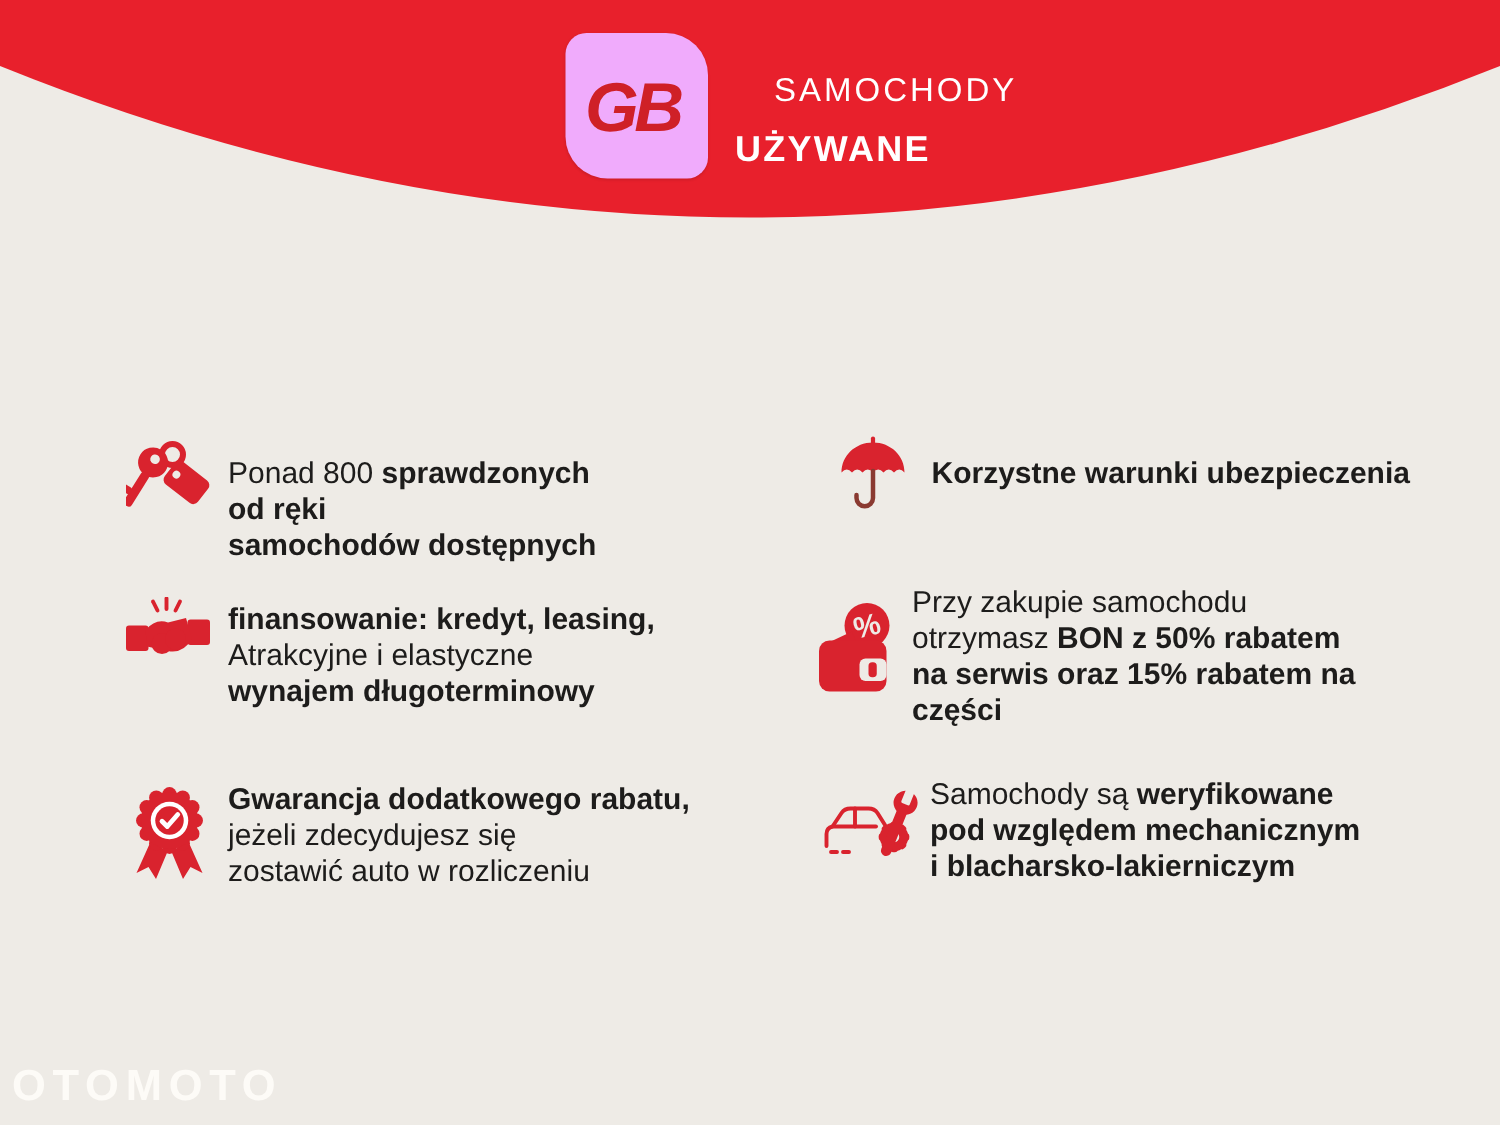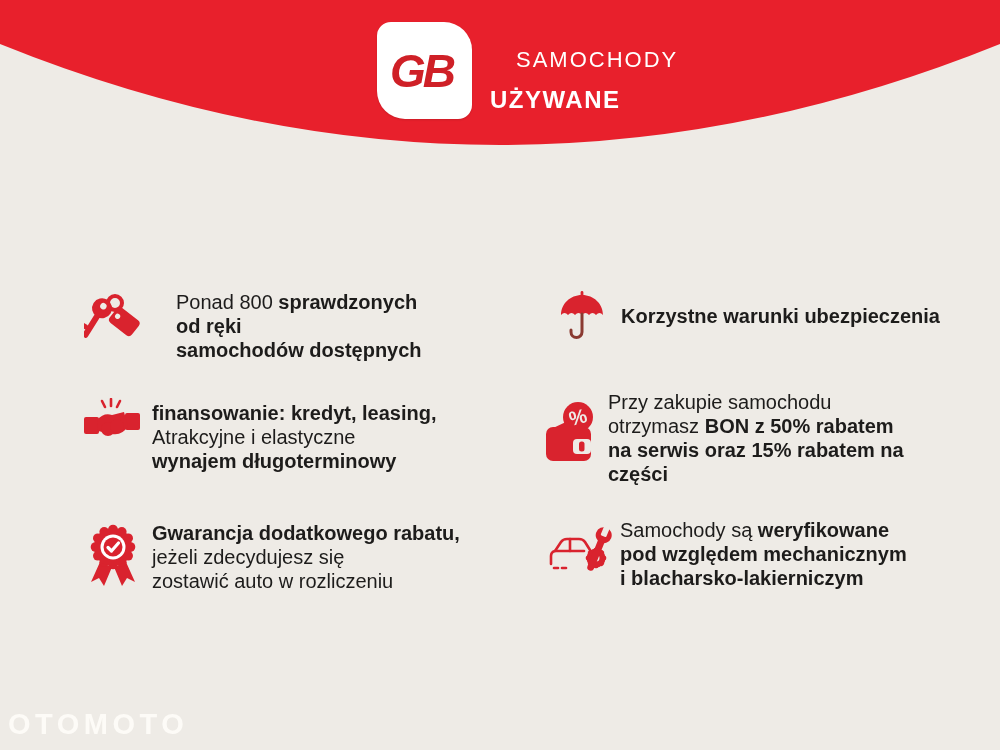--- a/index.html
+++ b/index.html
@@ -5,41 +5,41 @@
   html,body{margin:0;padding:0;background:#ffffff;}
   .canvas{
     position:relative;width:1000px;height:750px;overflow:hidden;
     background:#eeebe6;
     font-family:"Liberation Sans","DejaVu Sans",sans-serif;
     color:#1d1c1b;
   }
   .header-svg{position:absolute;top:0;left:0;display:block;}
   .logo-box{
     position:absolute;left:377px;top:22px;width:95px;height:97px;
-    background:#ffffff;border-radius:14px 28px 14px 28px;
+    background:#f0abfc;border-radius:14px 28px 14px 28px;
     display:flex;align-items:center;justify-content:center;
     box-shadow:0 1px 2px rgba(0,0,0,0.12);
   }
   .gb-monogram{
     font-size:46px;font-weight:700;font-style:italic;
     color:#cf2027;letter-spacing:-3px;transform:translateX(-3px);
   }
   .brand{position:absolute;left:490px;top:49px;color:#ffffff;line-height:1;}
   .brand-line1{font-size:22px;font-weight:400;letter-spacing:2px;margin-left:26px;}
   .brand-line2{font-size:24px;font-weight:700;letter-spacing:1.5px;margin-top:17px;}
   .feature{position:absolute;}
   .icon-box{position:absolute;}
   .icon-box svg{display:block;}
   .ftext{position:absolute;font-size:20px;line-height:24px;}
   .line{white-space:nowrap;}
   .b{font-weight:700;}
   .reg{font-weight:400;}
   
   .f0{left:84px;top:288px;width:420px;height:80px;}
-  .f0 .icon-box{left:0;top:4px;}   .f0 .ftext{left:68px;top:2px;margin-left:24px;}
+  .f0 .icon-box{left:0;top:4px;}   .f0 .ftext{left:68px;top:16px;}
   .f1{left:549px;top:289px;width:460px;height:60px;}
   .f1 .icon-box{left:10px;top:0;}  .f1 .ftext{left:72px;top:15px;}
   .f2{left:84px;top:396px;width:420px;height:84px;}
   .f2 .icon-box{left:0;top:2px;}   .f2 .ftext{left:68px;top:5px;}
   .f3{left:536px;top:388px;width:460px;height:108px;}
   .f3 .icon-box{left:10px;top:13px;} .f3 .ftext{left:72px;top:2px;}
   .f4{left:84px;top:518px;width:420px;height:84px;}
   .f4 .icon-box{left:4px;top:6px;} .f4 .ftext{left:68px;top:3px;}
   .f5{left:548px;top:514px;width:460px;height:84px;}
   .f5 .icon-box{left:0;top:10px;}  .f5 .ftext{left:72px;top:4px;}

